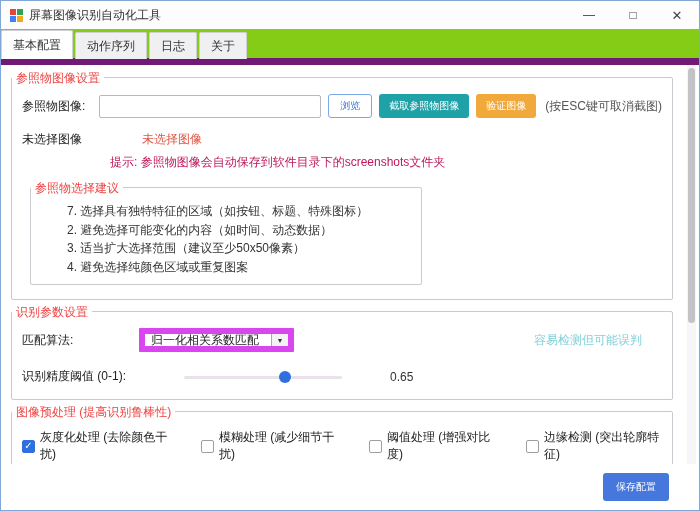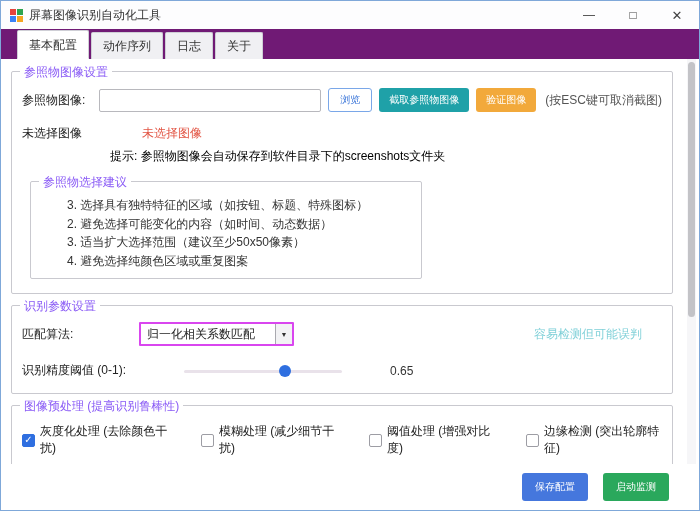--- a/index.html
+++ b/index.html
@@ -39,23 +39,23 @@
   .win-btn {
     width: 44px; height: 100%;
     display: flex; align-items: center; justify-content: center;
     color: #444; font-size: 12px; cursor: default;
   }
   .win-btn.close { font-size: 13px; }
   
   .tabbar {
     flex: 0 0 29px;
     display: flex; align-items: flex-end;
-    padding-left: 16px;
-    background: #701a75;
-    border-bottom: 1px solid #701a75;
+    padding-left: 0;
+    background: #84cc16;
+    border-bottom: 7px solid #701a75;
   }
   .tab {
     padding: 5px 11px 4px 11px;
     margin-right: 2px;
     border: 1px solid #cfcfd6;
     border-bottom: none;
     border-radius: 2px 2px 0 0;
     background: #f0f0f3;
     color: #333;
     position: relative;
@@ -70,23 +70,23 @@
     padding: 12px 26px 0 10px;
     overflow: hidden;
   }
   .group {
     border: 1px solid #c9c9cf;
     border-radius: 2px;
     position: relative;
     margin-bottom: 11px;
   }
   .group-title {
-    position: absolute; top: -8px; left: 8px;
+    position: absolute; top: -8px; left: 0;
     background: #fff; padding: 0 4px;
-    color: #8b5cf6; font-size: 12px;
+    color: #ef4444; font-size: 12px;
   }
   .row { display: flex; align-items: center; gap: 32px; }
   
   .g1 { padding: 16px 10px 10px 10px; }
   .g1 .row1 { gap: 7px; }
   .lbl { color: #222; }
   .lbl-ref { width: 70px; flex: 0 0 70px; }
   .txt-input {
     width: 246px; height: 23px;
     border: 1px solid #b8b8bd;
@@ -103,34 +103,34 @@
     color: #fff; cursor: default;
     white-space: nowrap;
   }
   .btn-browse { background: #fff; color: #3b76d9; border: 1px solid #7aa7e8; padding: 4px 11px; }
   .btn-capture { background: #1fa1a8; }
   .btn-verify { background: #f2a93b; }
   .esc-hint { color: #555; margin-left: 2px; white-space: nowrap; }
   .row2 { margin-top: 13px; }
   .status-label { width: 88px; flex: 0 0 88px; color: #222; }
   .status-value { color: #e25544; }
-  .tip { margin: 6px 0 12px 88px; color: #000000; }
+  .tip { margin: 6px 0 12px 88px; color: #be185d; }
   .inner-group {
     width: 392px;
     margin: 16px 0 4px 8px;
     padding: 14px 10px 8px 10px;
   }
   .suggest-list { list-style: none; padding-left: 26px; }
   .suggest-list li { line-height: 1.55; color: #333; }
   
   .g2 { padding: 16px 10px 14px 10px; }
   .lbl-algo { width: 85px; flex: 0 0 85px; }
   .select {
     width: 155px; height: 24px;
-    border: 2px solid #d946ef;
+    border: 6px solid #d946ef;
     background: #fff;
     display: flex; align-items: center;
     border-radius: 1px;
   }
   .select-text { flex: 1; padding-left: 6px; color: #222; }
   .select-arrow {
     width: 17px; height: 100%;
     border-left: 1px solid #a9a9af;
     background: #f2f2f4;
     display: flex; align-items: center; justify-content: center;
@@ -225,21 +225,21 @@
       </div>
       <div class="row row2">
         <span class="status-label">未选择图像</span>
         <span class="status-value">未选择图像</span>
       </div>
       <div class="tip">提示: 参照物图像会自动保存到软件目录下的screenshots文件夹</div>
 
       <div class="group inner-group">
         <span class="group-title">参照物选择建议</span>
         <ul class="suggest-list">
-          <li>3. 选择具有独特特征的区域（如按钮、标题、特殊图标）</li>
+          <li>7. 选择具有独特特征的区域（如按钮、标题、特殊图标）</li>
           <li>2. 避免选择可能变化的内容（如时间、动态数据）</li>
           <li>3. 适当扩大选择范围（建议至少50x50像素）</li>
           <li>4. 避免选择纯颜色区域或重复图案</li>
         </ul>
       </div>
     </div>
 
     <div class="group g2">
       <span class="group-title">识别参数设置</span>
       <div class="row">
@@ -282,16 +282,15 @@
       </div>
     </div>
 
     <div class="scrollbar">
       <div class="scroll-thumb"></div>
     </div>
   </div>
 
   <div class="footer">
     <button class="btn btn-save">保存配置</button>
-    <button class="btn btn-start">启动监测</button>
   </div>
 
 </div>
 
 </body></html>

